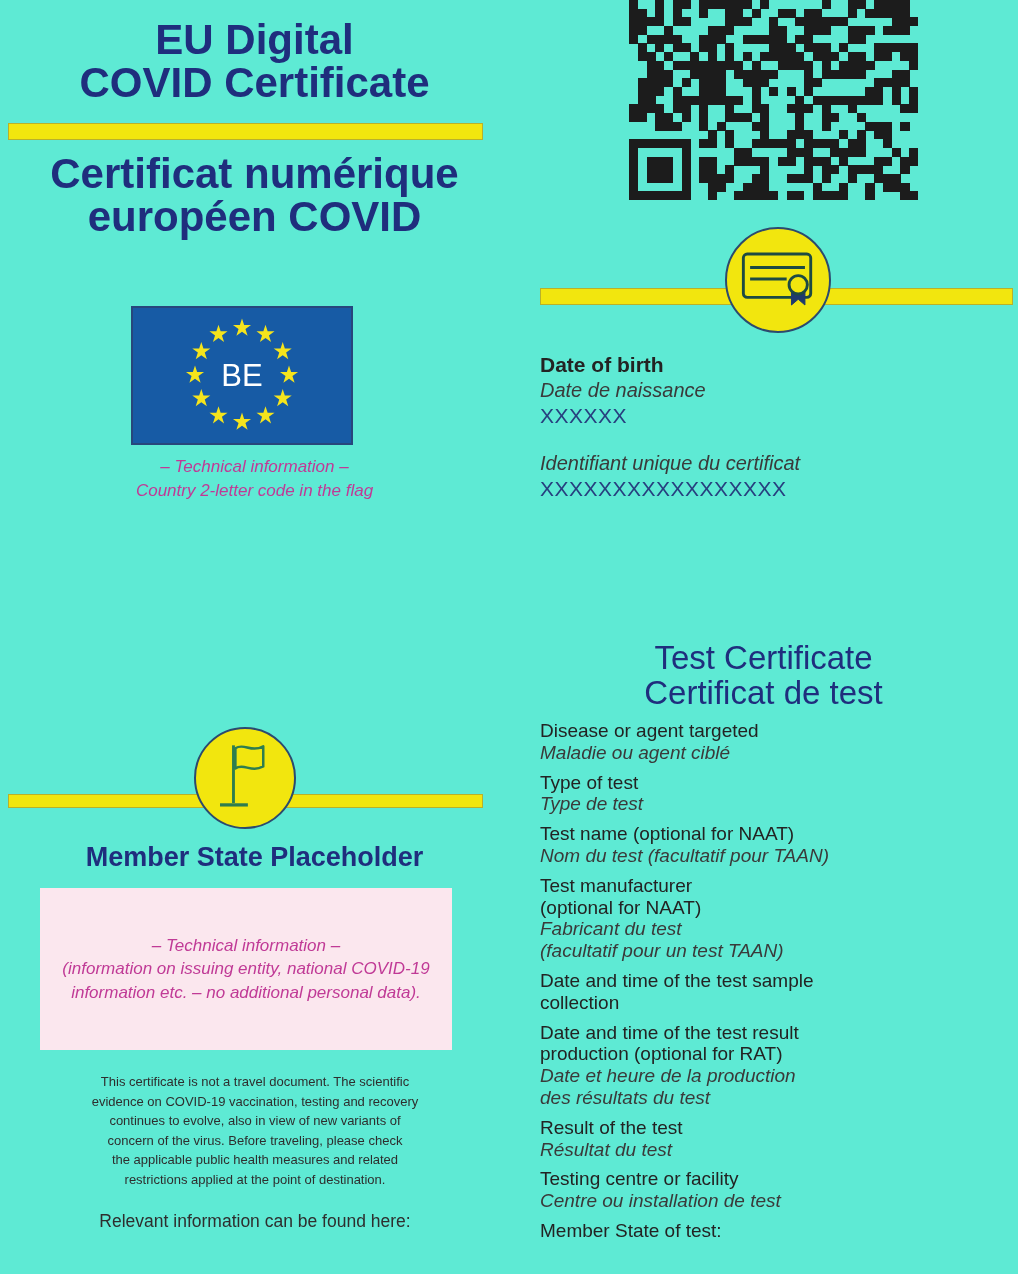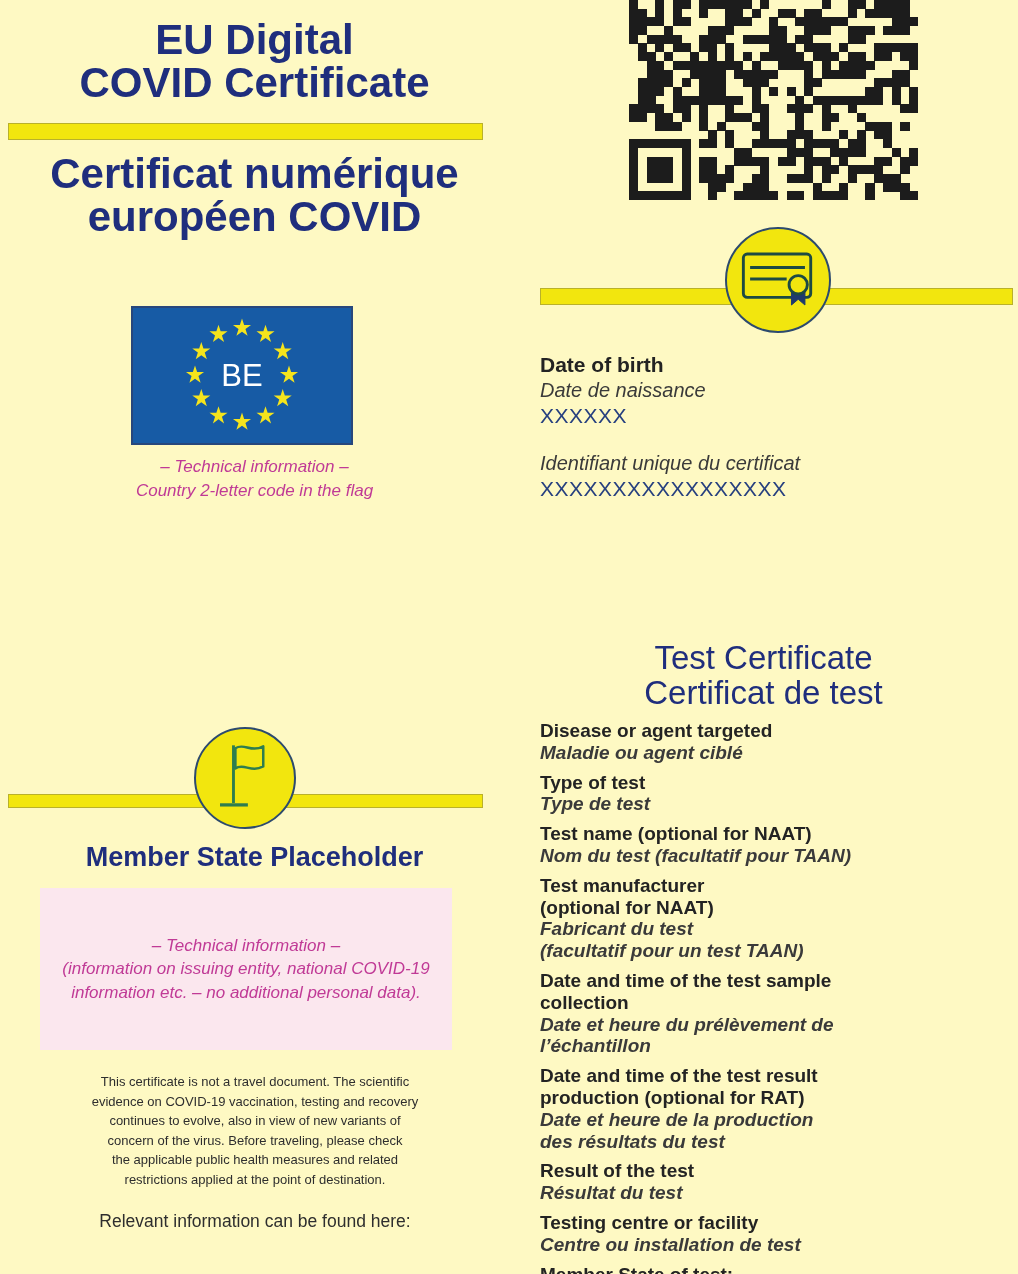--- a/index.html
+++ b/index.html
@@ -1,17 +1,17 @@
 <!DOCTYPE html>
 <html><head>
 <meta charset="utf-8">
 <style>
   html,body{margin:0;padding:0;background:#ffffff;}
   .page{
-    position:relative;width:1018px;height:1274px;overflow:hidden;background:#fef9c3;
+    position:relative;width:1018px;height:1274px;overflow:hidden;background:#5eead4;
     font-family:"Liberation Sans",sans-serif;color:#222;
   }
   .abs{position:absolute;}
   .center{text-align:center;}
   .pre{white-space:pre-line;}
 
   
   .title-en{left:0;top:18px;width:509px;font-size:42px;line-height:43px;font-weight:bold;color:#1f2e7d;}
   .bar{background:#f2e60e;border:1px solid #b9b12a;box-sizing:border-box;}
   .bar-top{left:8px;top:123px;width:475px;height:17px;}
@@ -40,22 +40,22 @@
   .pf .en{font-size:21px;line-height:26px;font-weight:bold;color:#232323;}
   .pf .fr{font-size:20px;line-height:25px;font-style:italic;color:#3a3a3a;}
   .pf .val{font-size:21px;line-height:26px;}
   .val-blue{color:#2d5ba9;}
   .val-navy{color:#27407f;letter-spacing:0.5px;}
 
   .section-title{left:509px;top:640px;width:509px;font-size:33px;line-height:35px;font-weight:normal;color:#1f2e7d;}
 
   .test-fields{left:540px;top:720px;width:440px;}
   .tf{margin-bottom:8px;}
-  .tf .en{font-size:19px;line-height:21.8px;font-weight:bold;color:#232323;}
-  .tf .fr{font-size:19px;line-height:21.8px;font-style:italic;color:#3a3a3a;font-weight:bold;}
+  .tf .en{font-size:19px;line-height:21.8px;font-weight:normal;color:#232323;}
+  .tf .fr{font-size:19px;line-height:21.8px;font-style:italic;color:#3a3a3a;}
 </style>
 </head>
 <body>
 
 <div class="page">
 
   <div class="abs center pre title-en">EU Digital
 COVID Certificate</div>
 
   <div class="abs bar bar-top"></div>
@@ -564,22 +564,20 @@
     </div>
     <div class="tf">
       <div class="en pre">Test manufacturer
 (optional for NAAT)</div>
       <div class="fr pre">Fabricant du test
 (facultatif pour un test TAAN)</div>
     </div>
     <div class="tf">
       <div class="en pre">Date and time of the test sample
 collection</div>
-      <div class="fr pre">Date et heure du prélèvement de
-l’échantillon</div>
     </div>
     <div class="tf">
       <div class="en pre">Date and time of the test result
 production (optional for RAT)</div>
       <div class="fr pre">Date et heure de la production
 des résultats du test</div>
     </div>
     <div class="tf">
       <div class="en pre">Result of the test</div>
       <div class="fr pre">Résultat du test</div>

